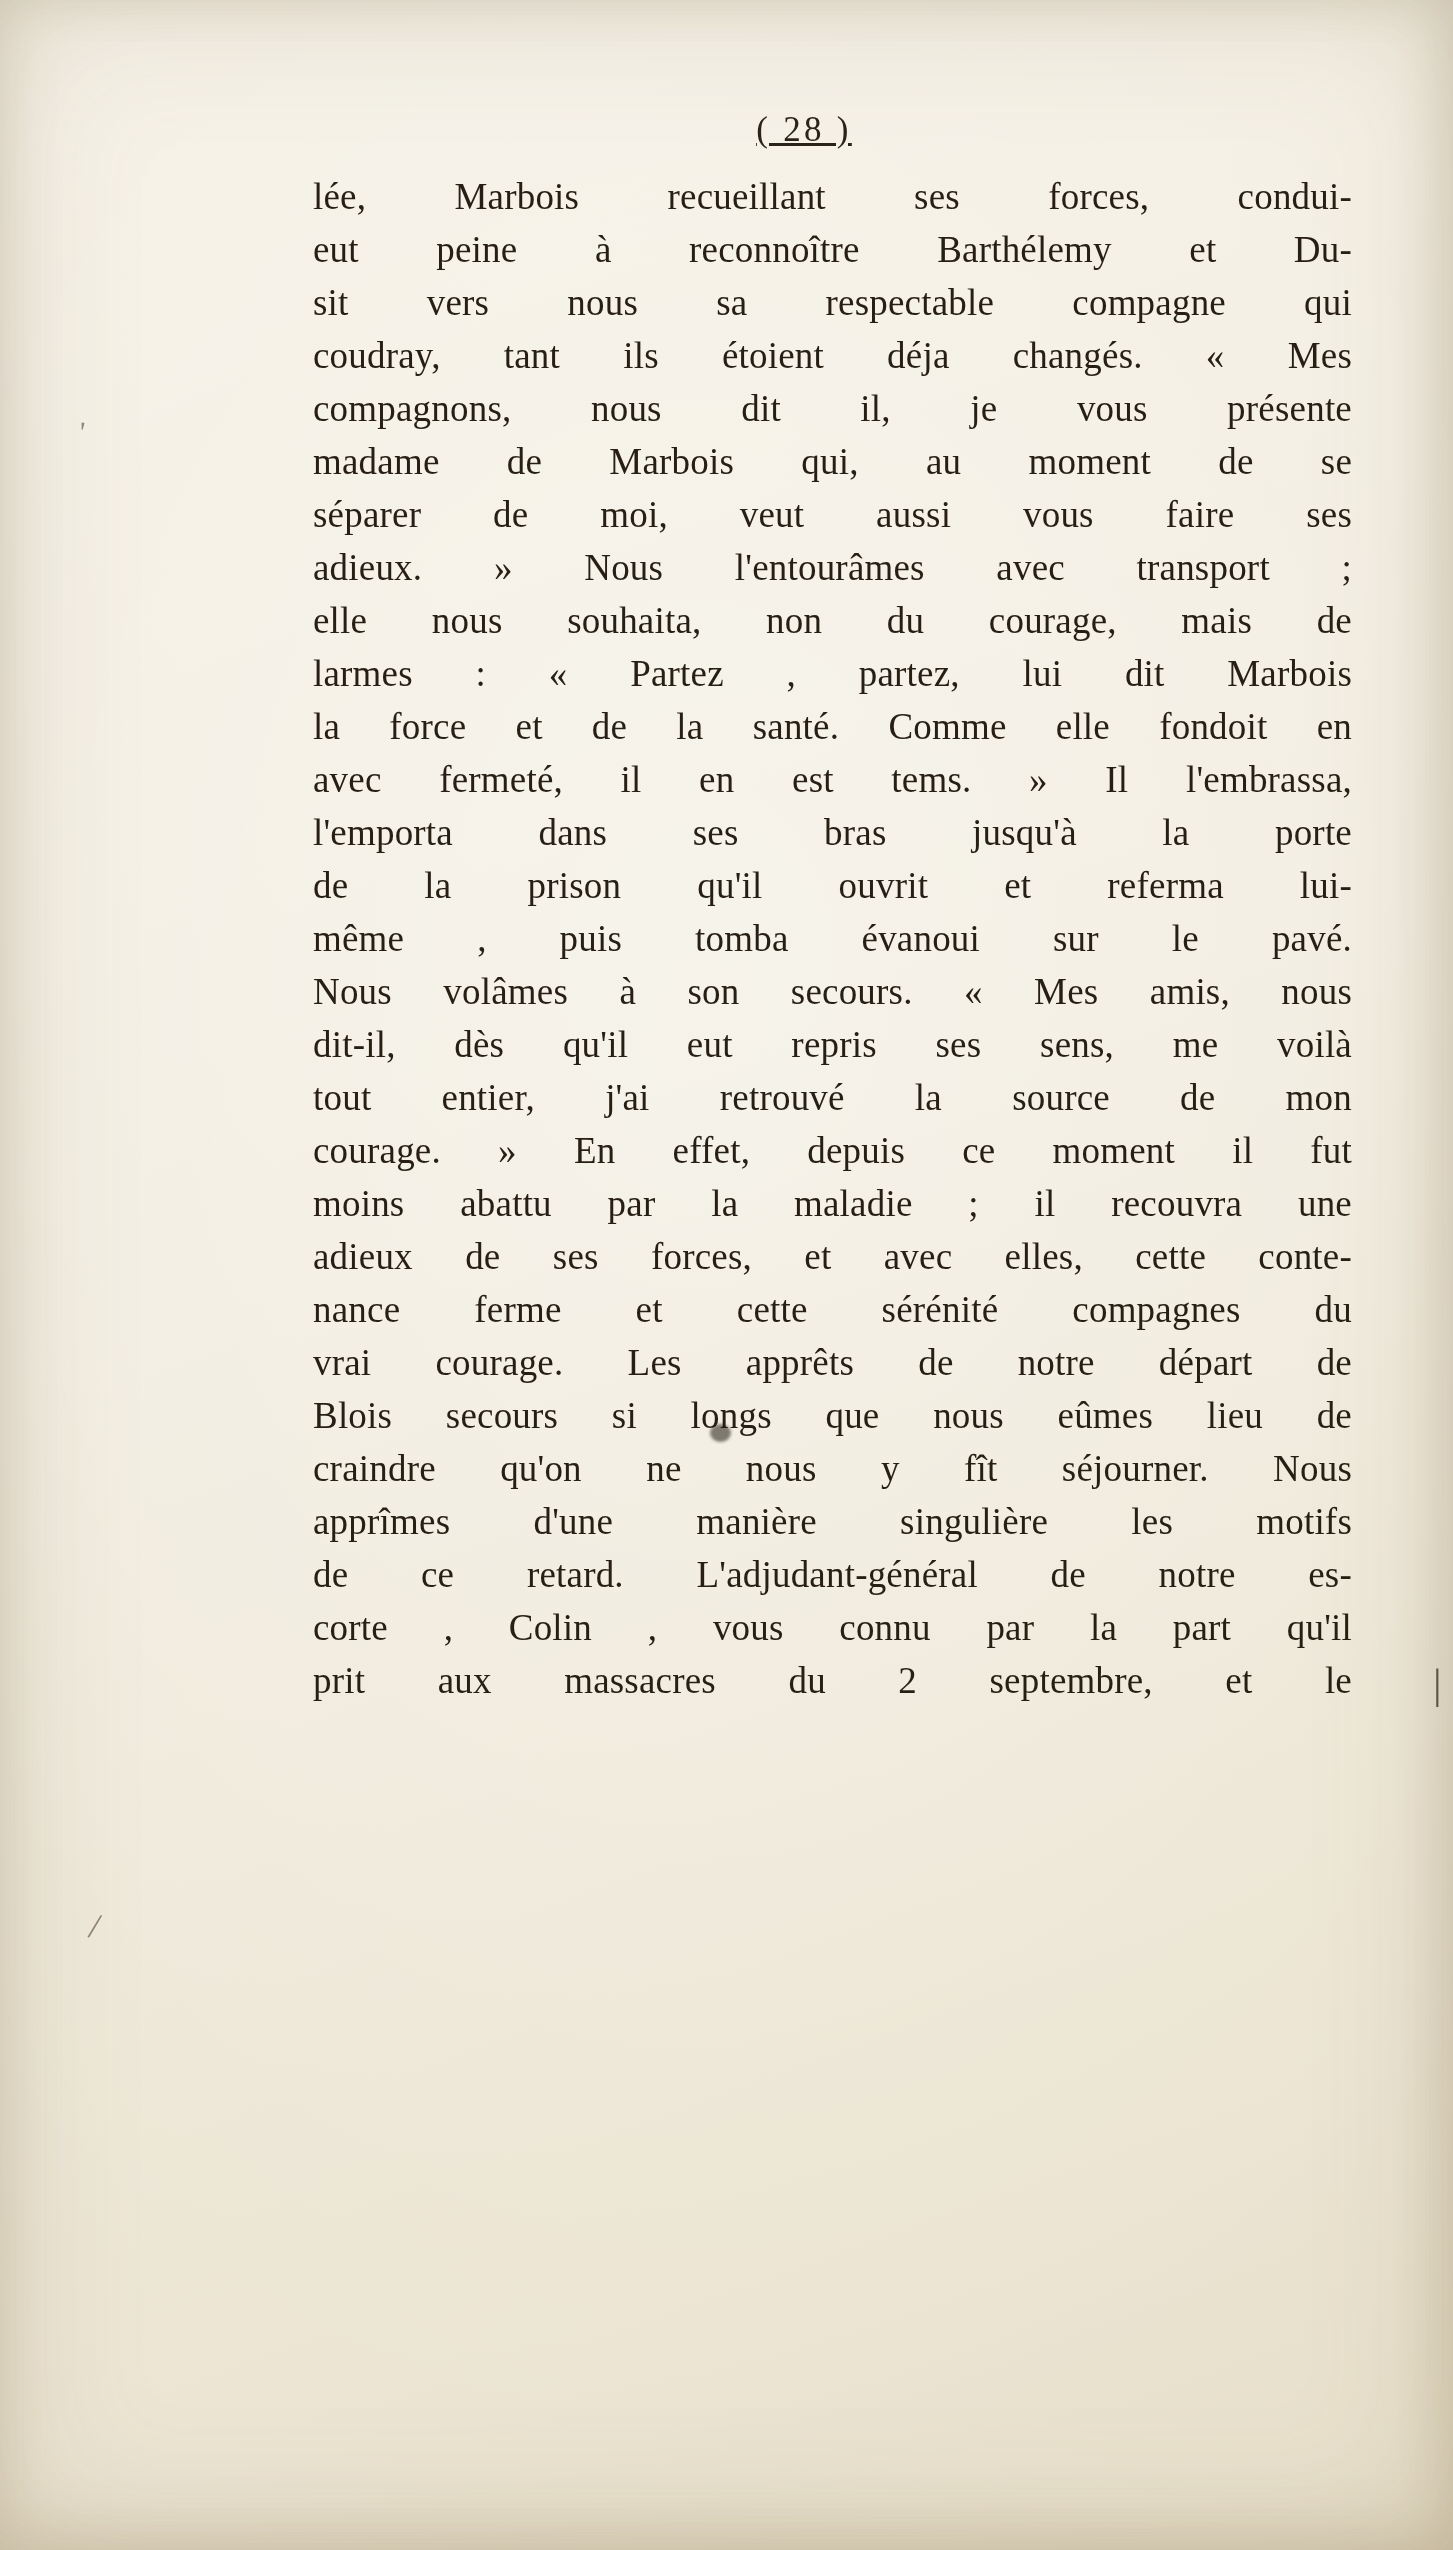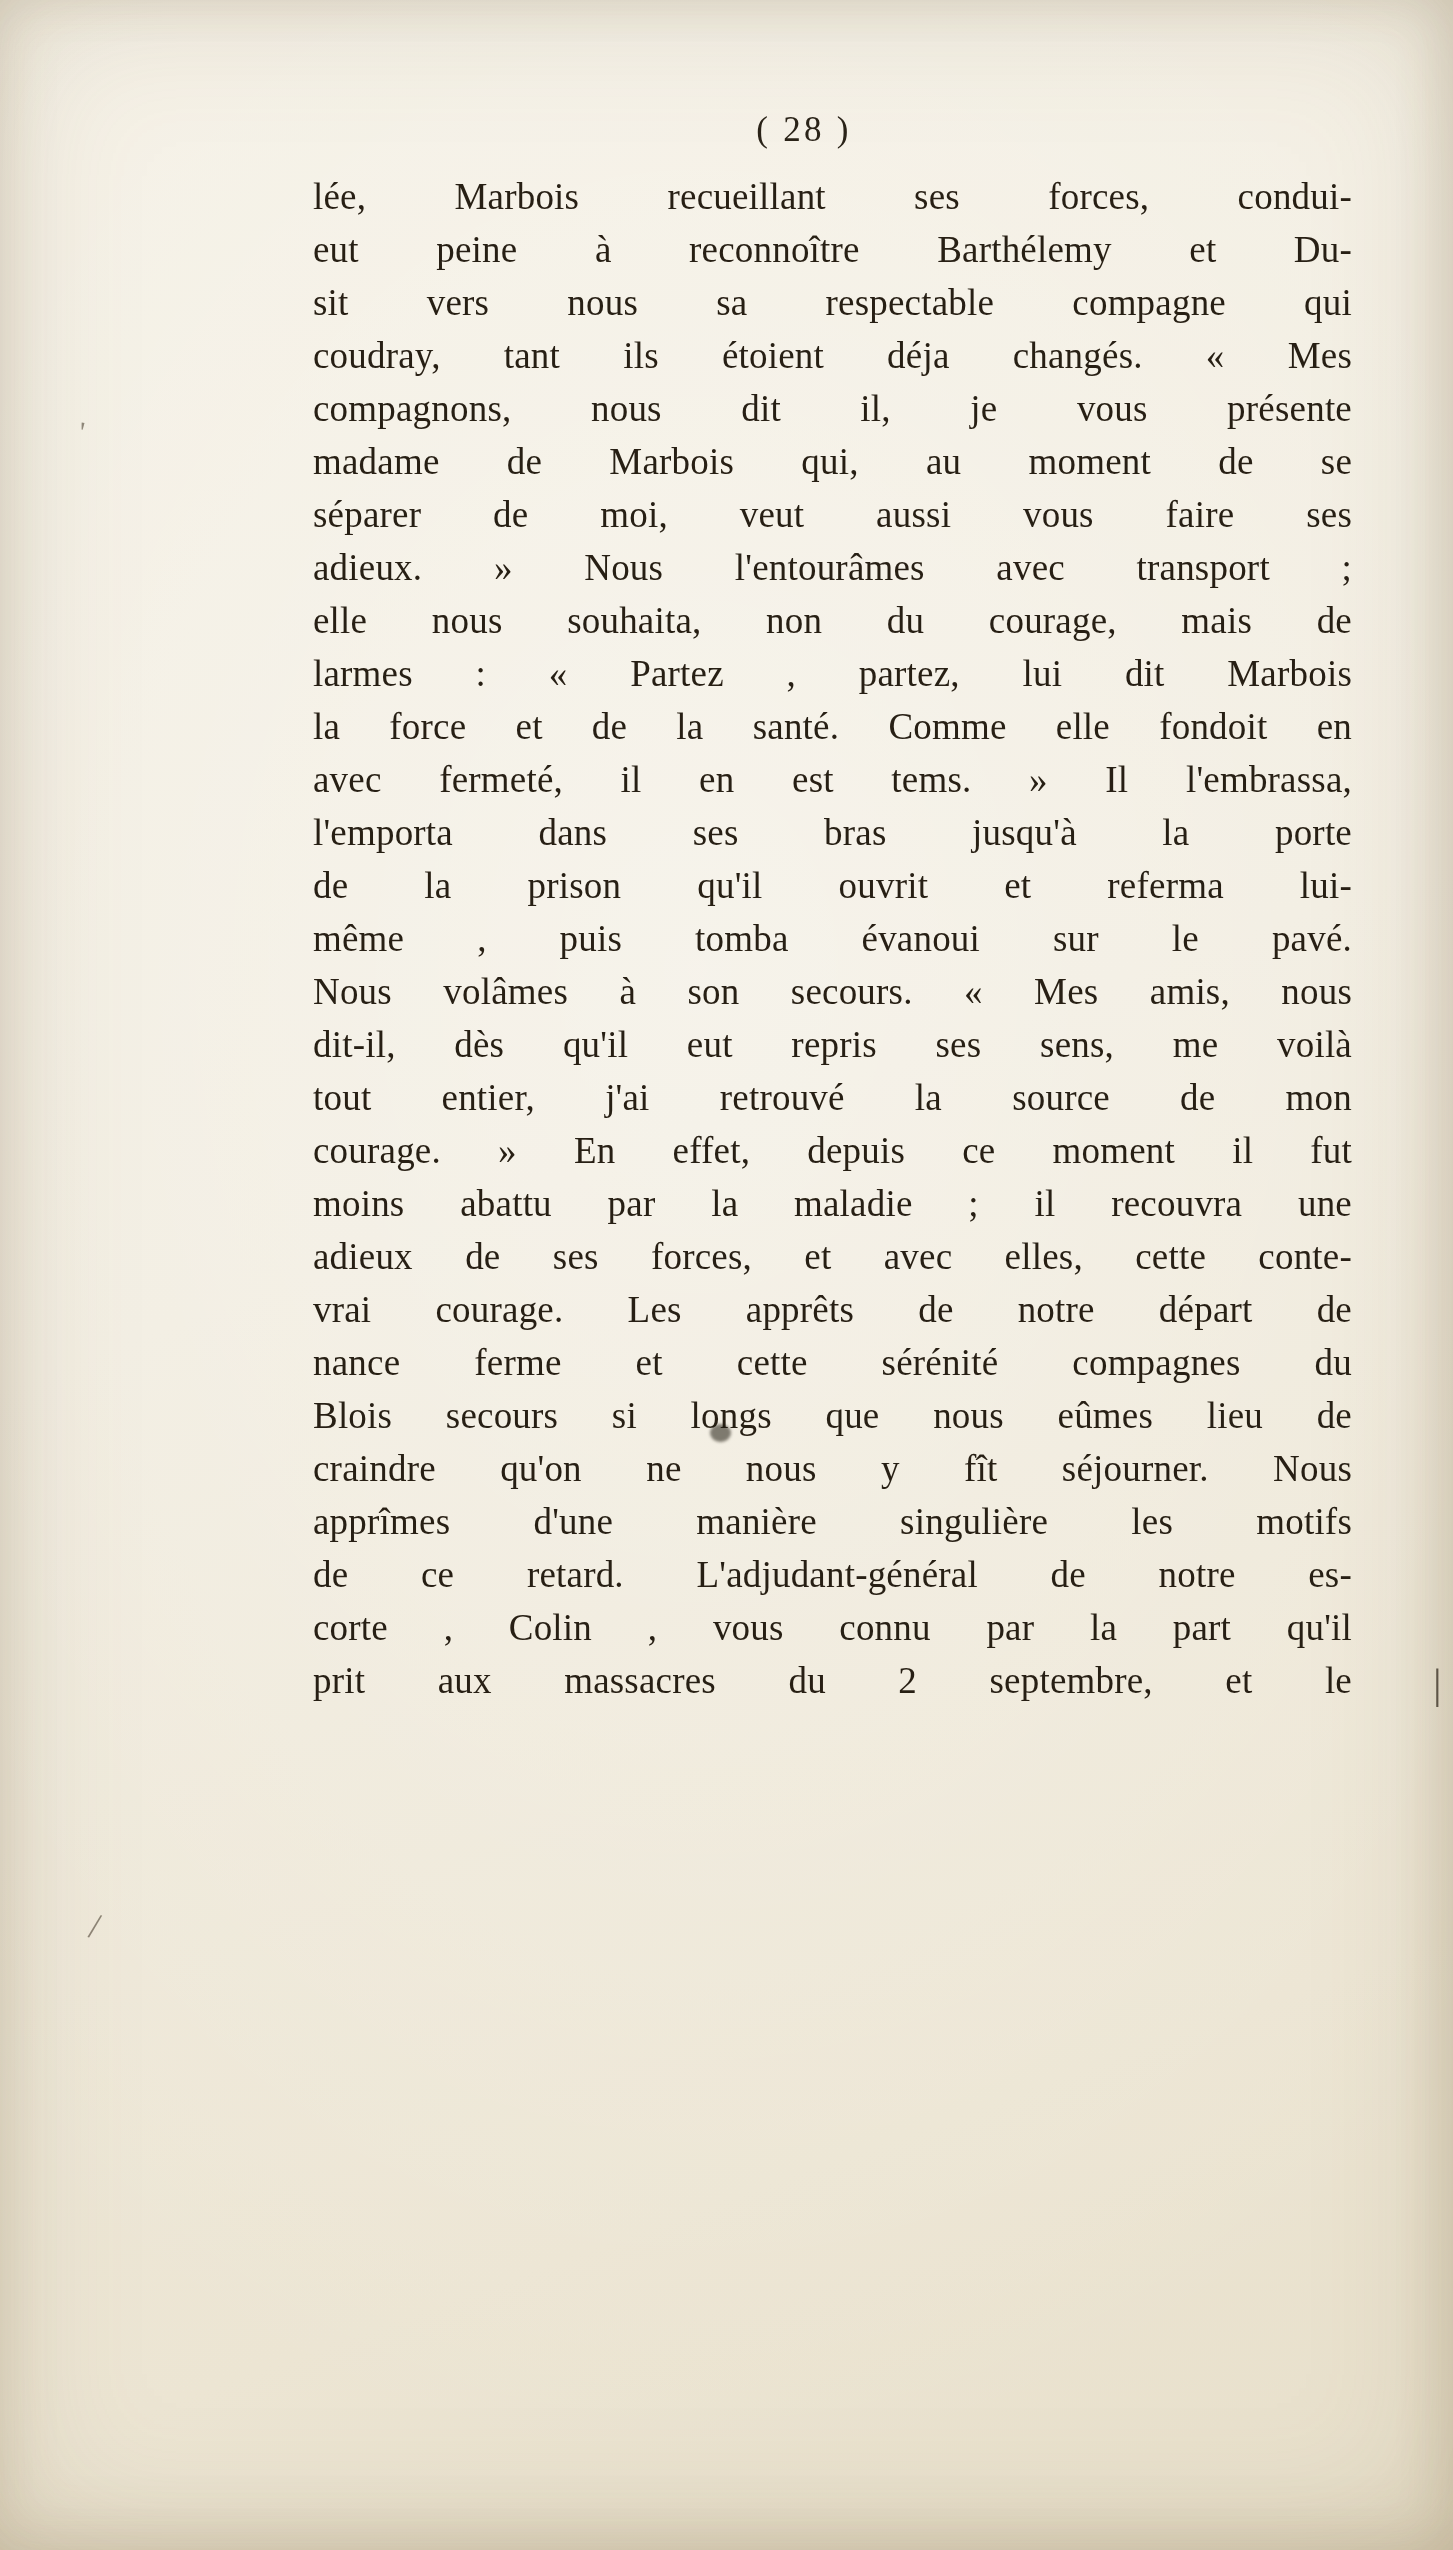--- a/index.html
+++ b/index.html
@@ -25,20 +25,21 @@
 
   .page-number {
     position: absolute;
     top: 110px;
     left: 313px;
     width: 982px;
     text-align: center;
     font-size: 35px;
     letter-spacing: 3.3px;
     color: #2a2318;
+    text-decoration: underline;
   }
 
   .text-block {
     position: absolute;
     top: 170px;
     left: 313px;
     width: 1039px;
     color: #271f14;
     font-size: 37px;
     letter-spacing: 0.2px;
@@ -96,22 +97,22 @@
     <span class="line">avec fermeté, il en est tems. » Il l'embrassa,</span>
     <span class="line">l'emporta dans ses bras jusqu'à la porte</span>
     <span class="line">de la prison qu'il ouvrit et referma lui-</span>
     <span class="line">même , puis tomba évanoui sur le pavé.</span>
     <span class="line">Nous volâmes à son secours. « Mes amis, nous</span>
     <span class="line">dit-il, dès qu'il eut repris ses sens, me voilà</span>
     <span class="line">tout entier, j'ai retrouvé la source de mon</span>
     <span class="line">courage. » En effet, depuis ce moment il fut</span>
     <span class="line">moins abattu par la maladie ; il recouvra une</span>
     <span class="line">adieux de ses forces, et avec elles, cette conte-</span>
+    <span class="line">nance ferme et cette sérénité compagnes du</span>
     <span class="line">vrai courage. Les apprêts de notre départ de</span>
-    <span class="line">nance ferme et cette sérénité compagnes du</span>
     <span class="line">Blois secours si longs que nous eûmes lieu de</span>
     <span class="line">craindre qu'on ne nous y fît séjourner. Nous</span>
     <span class="line">apprîmes d'une manière singulière les motifs</span>
     <span class="line">de ce retard. L'adjudant-général de notre es-</span>
     <span class="line">corte , Colin , vous connu par la part qu'il</span>
     <span class="line">prit aux massacres du 2 septembre, et le</span>
   </div>
 
   <span class="ink-mark mark-left-quote">'</span>
 

